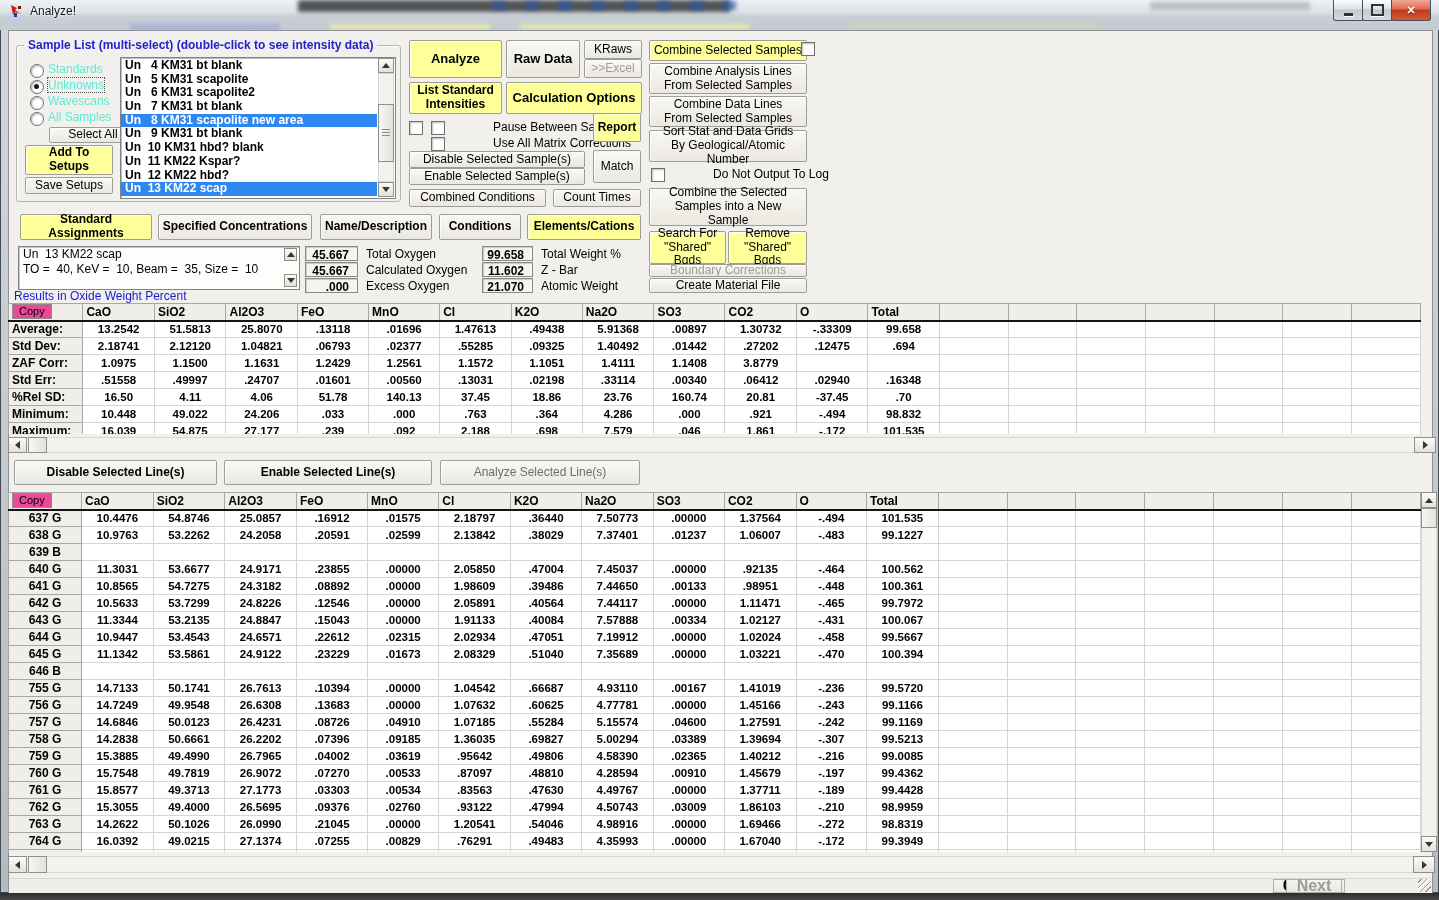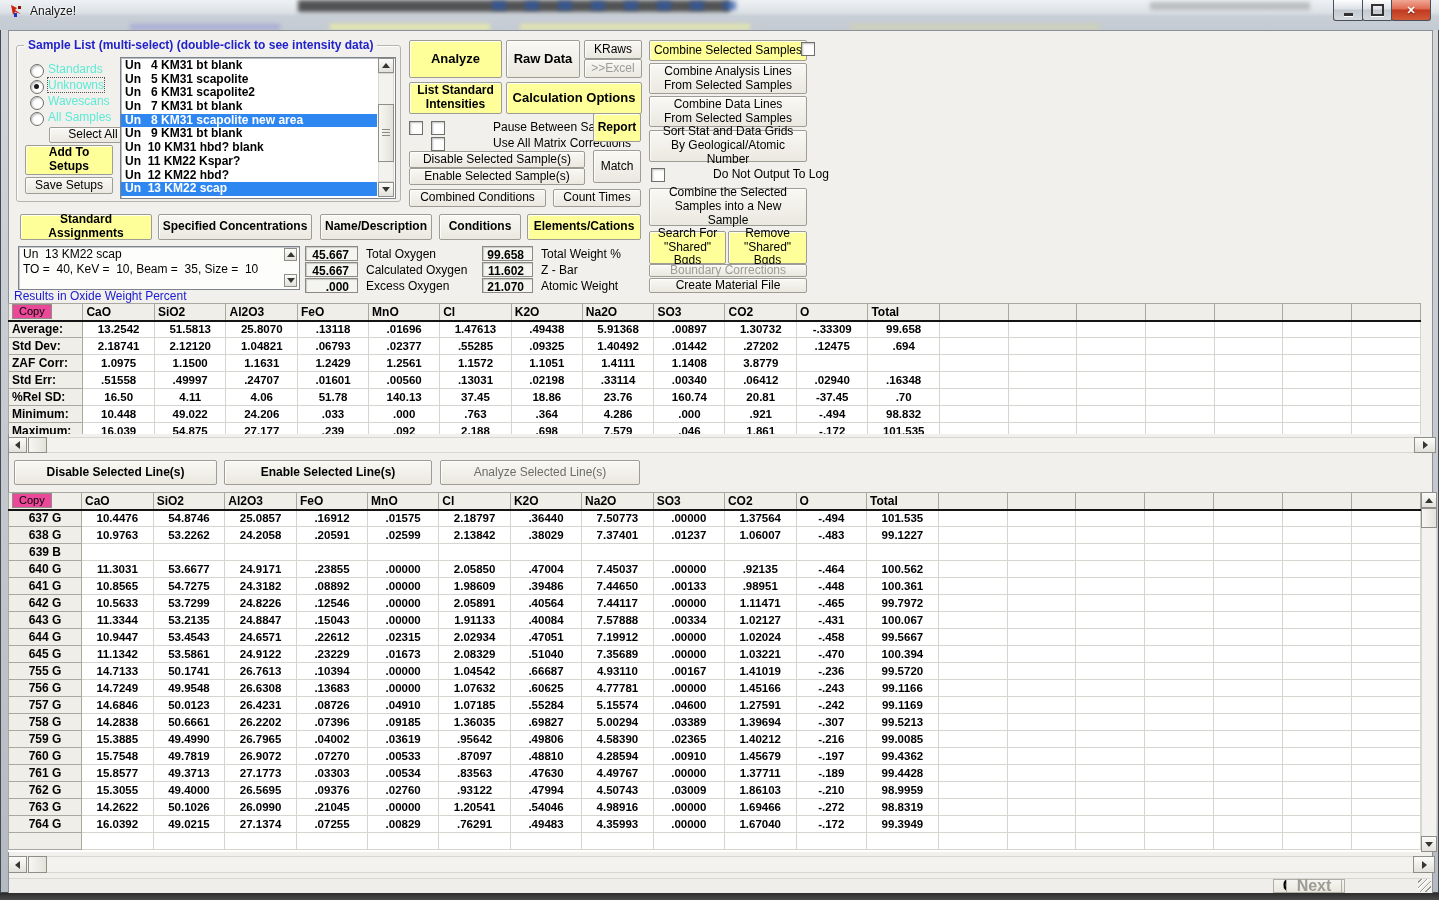--- a/index.html
+++ b/index.html
@@ -702,20 +702,42 @@
           <td>100.394</td>
           <td></td>
           <td></td>
           <td></td>
           <td></td>
           <td></td>
           <td></td>
           <td></td>
         </tr>
         <tr>
+          <th class="c">646 B</th>
+          <td></td>
+          <td></td>
+          <td></td>
+          <td></td>
+          <td></td>
+          <td></td>
+          <td></td>
+          <td></td>
+          <td></td>
+          <td></td>
+          <td></td>
+          <td></td>
+          <td></td>
+          <td></td>
+          <td></td>
+          <td></td>
+          <td></td>
+          <td></td>
+          <td></td>
+        </tr>
+        <tr>
           <th class="c">755 G</th>
           <td>14.7133</td>
           <td>50.1741</td>
           <td>26.7613</td>
           <td>.10394</td>
           <td>.00000</td>
           <td>1.04542</td>
           <td>.66687</td>
           <td>4.93110</td>
           <td>.00167</td>

